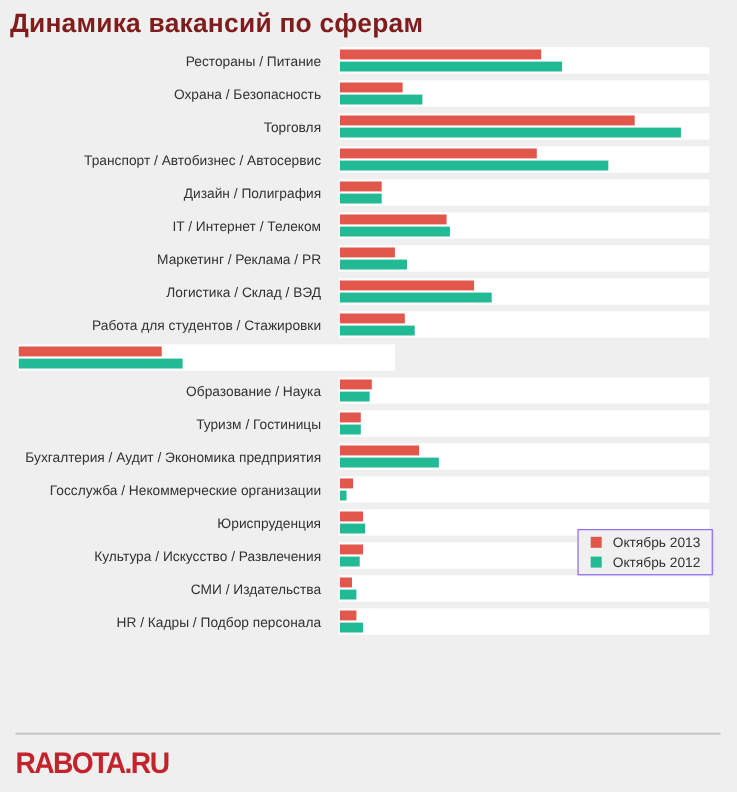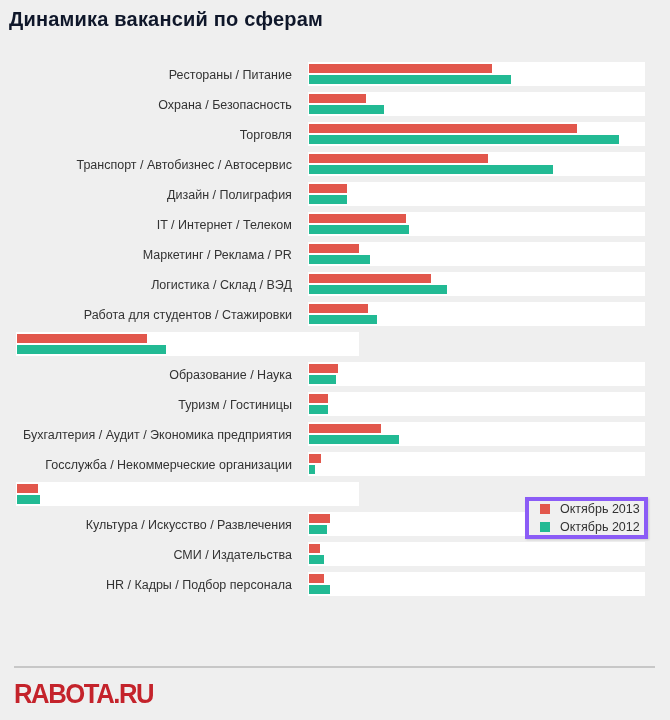--- a/index.html
+++ b/index.html
@@ -4,43 +4,43 @@
 <style>
   html,body { margin:0; padding:0; }
   body {
     width:670px; height:720px;
     background:#efefef;
     font-family:"Liberation Sans", sans-serif;
     position:relative; overflow:hidden;
   }
   .title {
     position:absolute; left:9px; top:8px;
-    font-size:20px; font-weight:bold; color:#0f172a;
+    font-size:24px; font-weight:bold; color:#7f1d1d;
     letter-spacing:0.2px;
   }
-  .chart { position:absolute; left:0; top:60px; width:645px; }
+  .chart { position:absolute; left:0; top:41px; width:645px; }
   .row { height:30px; display:flex; }
   .row-label {
     width:297px; text-align:right; font-size:12.5px; color:#333;
     align-self:center; white-space:nowrap;
   }
   .strip {
     margin-left:16px; width:343px; height:24px; margin-top:2px;
     background:#ffffff; position:relative;
   }
   .bar { position:absolute; left:1px; height:9px; }
   .bar.s0 { top:2px; }
   .bar.s1 { top:13px; }
   .legend {
     position:absolute; left:525px; top:481px;
     width:123px; height:42px;
-    background:#f0f0f0; border:4px solid #8b5cf6;
+    background:#f0f0f0; border:1px solid #8b5cf6;
     box-shadow:1px 1px 2px rgba(0,0,0,0.15);
     display:flex; flex-direction:column; justify-content:center;
-    box-sizing:border-box; padding-left:11px; gap:4px;margin-top:16px;
+    box-sizing:border-box; padding-left:11px; gap:4px;
   }
   .legend-item { display:flex; align-items:center; gap:10px; }
   .legend-swatch { width:10px; height:10px; display:inline-block; }
   .legend-label { font-size:12.5px; color:#333; white-space:nowrap; }
   .footer-line {
     position:absolute; left:14px; top:666px; width:641px; height:2px;
     background:#c7c7c7;
   }
   .logo {
     position:absolute; left:14px; top:679px;
@@ -146,20 +146,21 @@
       </div>
     </div>
     <div class="row">
       <div class="row-label">Госслужба / Некоммерческие организации</div>
       <div class="strip">
         <div class="bar s0" style="background: rgb(226, 87, 76); width: 3.5%;"></div>
         <div class="bar s1" style="background: rgb(34, 186, 148); width: 1.75%;"></div>
       </div>
     </div>
     <div class="row">
+      <div class="row-label">Юриспруденция</div>
       <div class="strip">
         <div class="bar s0" style="background: rgb(226, 87, 76); width: 6.12%;"></div>
         <div class="bar s1" style="background: rgb(34, 186, 148); width: 6.71%;"></div>
       </div>
     </div>
     <div class="row">
       <div class="row-label">Культура / Искусство / Развлечения</div>
       <div class="strip">
         <div class="bar s0" style="background: rgb(226, 87, 76); width: 6.41%;"></div>
         <div class="bar s1" style="background: rgb(34, 186, 148); width: 5.25%;"></div>

